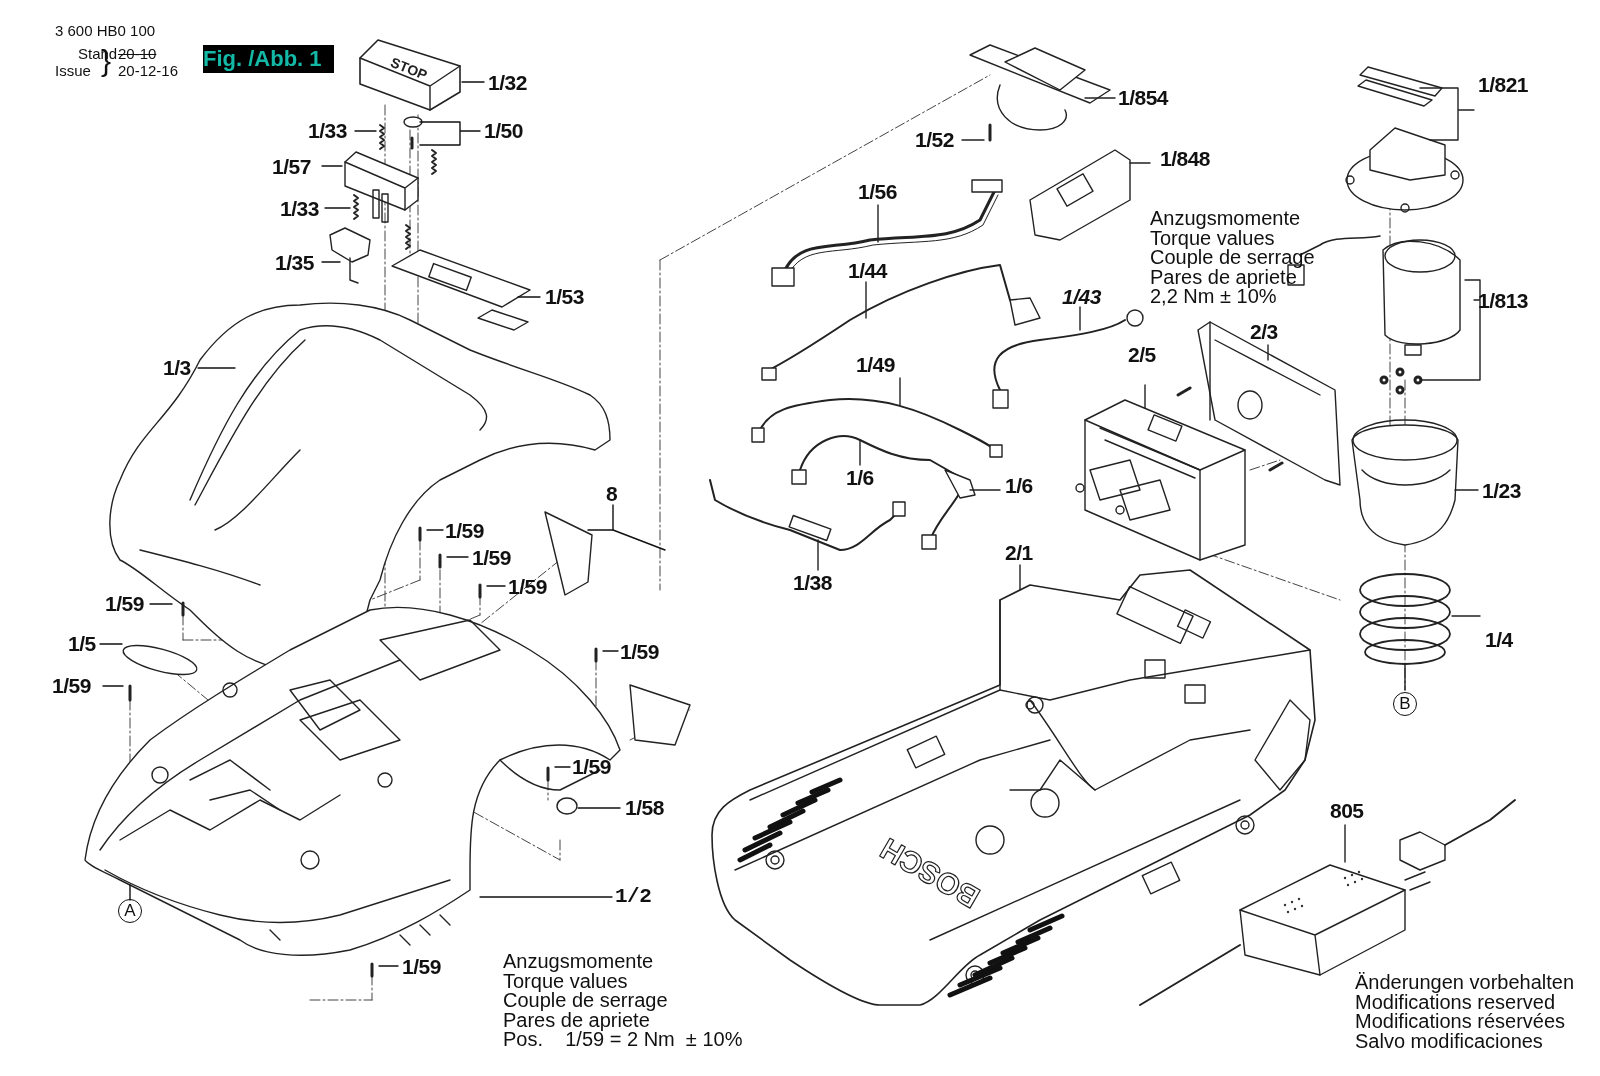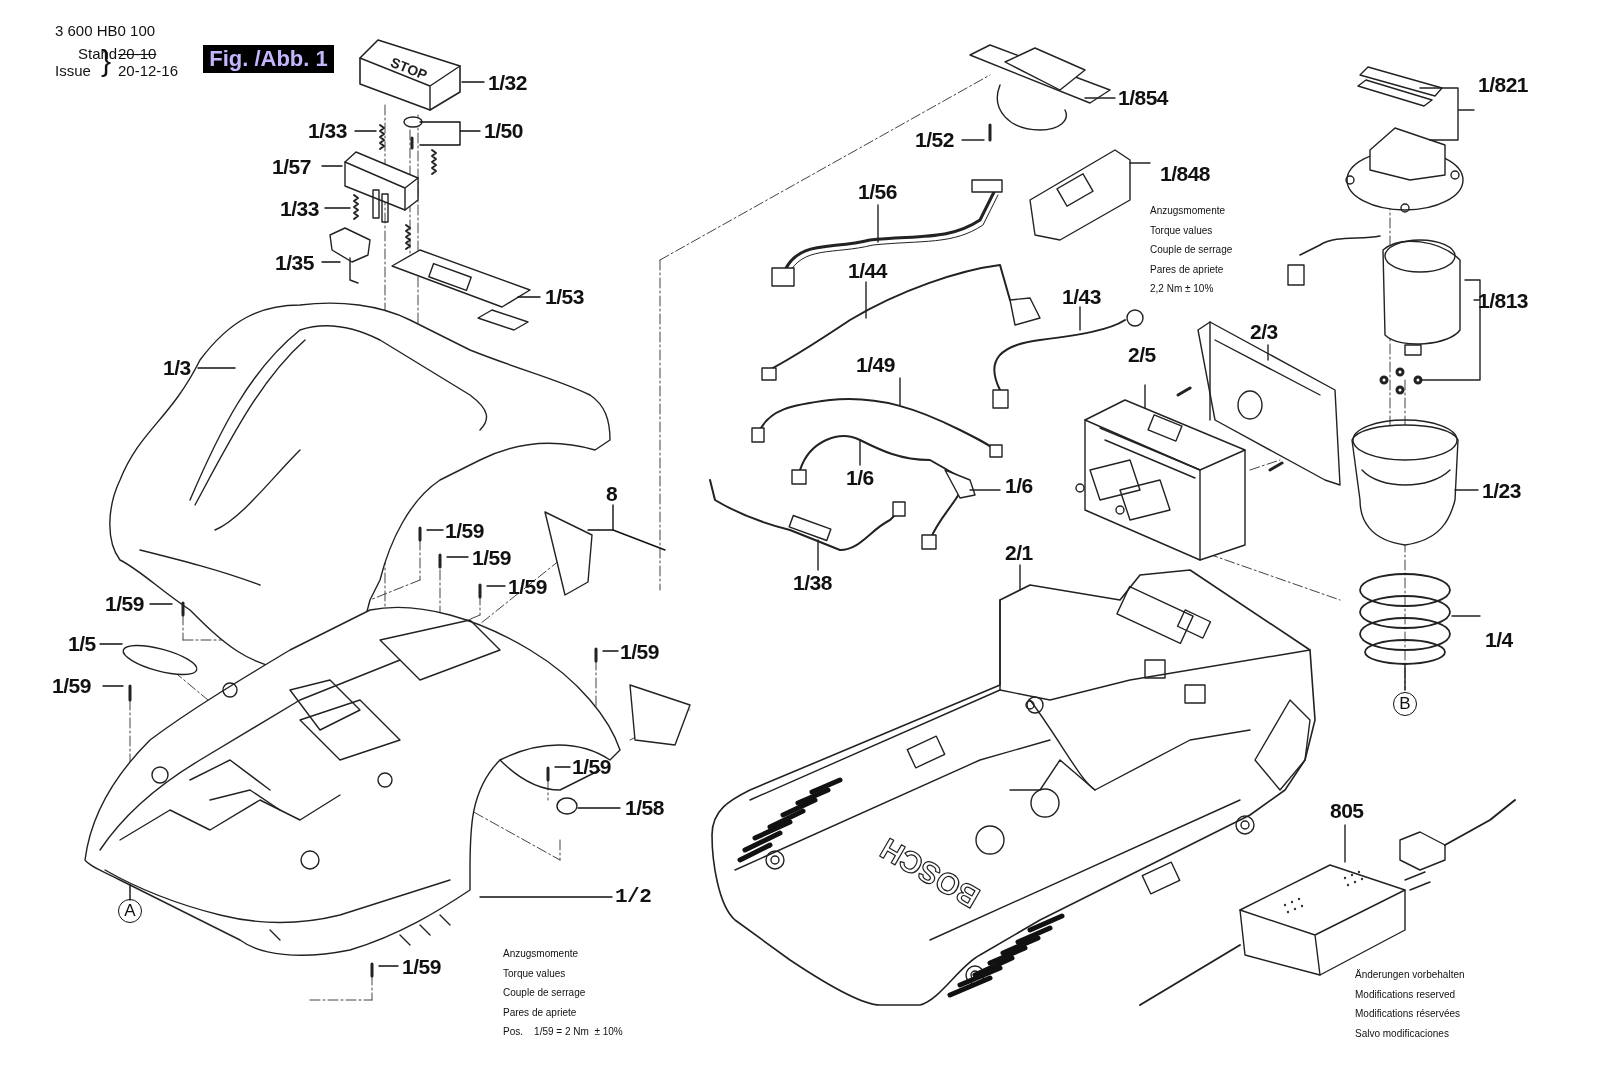--- a/index.html
+++ b/index.html
@@ -1,21 +1,21 @@
 <!DOCTYPE html>
 <html><head>
 <meta charset="utf-8">
 <style>
   html,body{margin:0;padding:0;background:#fff;}
   body{width:1600px;height:1076px;position:relative;overflow:hidden;font-family:"Liberation Sans",sans-serif;color:#111;}
   svg#drawing{position:absolute;left:0;top:0;width:1600px;height:1076px;}
   .hdr{position:absolute;font-size:15px;line-height:17px;}
-  .figbox{position:absolute;left:203px;top:45px;width:131px;height:28px;background:#000;color:#c4b5fd;font-weight:bold;font-size:22px;line-height:28px;text-align:center;}
+  .figbox{position:absolute;left:203px;top:45px;width:131px;height:28px;background:#000;color:#14b8a6;font-weight:bold;font-size:22px;line-height:28px;}
   .lbl{position:absolute;font-weight:bold;font-size:21px;line-height:22px;white-space:nowrap;letter-spacing:-0.5px;}
-  .note{position:absolute;font-size:10px;line-height:19.5px;white-space:nowrap;}
+  .note{position:absolute;font-size:20px;line-height:19.5px;white-space:nowrap;margin-top:8px;}
   .circ{position:absolute;width:22px;height:22px;border:1.5px solid #111;border-radius:50%;font-size:17px;line-height:22px;text-align:center;}
   .strike{text-decoration:line-through;}
 </style>
 </head>
 <body>
 
 <svg id="drawing" viewBox="0 0 1600 1076" fill="none" stroke="#222" stroke-width="1.4" stroke-linejoin="round" stroke-linecap="round">
 
   <g>
     <path d="M360 58 L378 40 L460 66 L460 92 L430 110 L360 84 Z" fill="#fff" stroke-width="1.6"></path>
@@ -339,24 +339,24 @@
 <div class="lbl" style="left:68px;top:633px;">1/5</div>
 <div class="lbl" style="left:52px;top:675px;">1/59</div>
 <div class="lbl" style="left:620px;top:641px;">1/59</div>
 <div class="lbl" style="left:572px;top:756px;">1/59</div>
 <div class="lbl" style="left:625px;top:797px;">1/58</div>
 <div class="lbl" style="left:615px;top:886px;font-family:Liberation Mono, monospace;">1/2</div>
 <div class="lbl" style="left:402px;top:956px;">1/59</div>
 
 <div class="lbl" style="left:1118px;top:87px;">1/854</div>
 <div class="lbl" style="left:915px;top:129px;">1/52</div>
-<div class="lbl" style="left:1160px;top:163px;">1/848</div>
+<div class="lbl" style="left:1160px;top:148px;">1/848</div>
 <div class="lbl" style="left:858px;top:181px;">1/56</div>
 <div class="lbl" style="left:848px;top:260px;">1/44</div>
-<div class="lbl" style="left:1062px;top:286px;">1/43</div>
+<div class="lbl" style="left:1062px;top:286px;font-style:italic;">1/43</div>
 <div class="lbl" style="left:856px;top:354px;">1/49</div>
 <div class="lbl" style="left:846px;top:467px;">1/6</div>
 <div class="lbl" style="left:1005px;top:475px;">1/6</div>
 <div class="lbl" style="left:793px;top:572px;">1/38</div>
 <div class="lbl" style="left:1128px;top:344px;">2/5</div>
 <div class="lbl" style="left:1250px;top:321px;">2/3</div>
 <div class="lbl" style="left:1005px;top:542px;">2/1</div>
 <div class="lbl" style="left:1478px;top:74px;">1/821</div>
 <div class="lbl" style="left:1478px;top:290px;">1/813</div>
 <div class="lbl" style="left:1482px;top:480px;">1/23</div>

